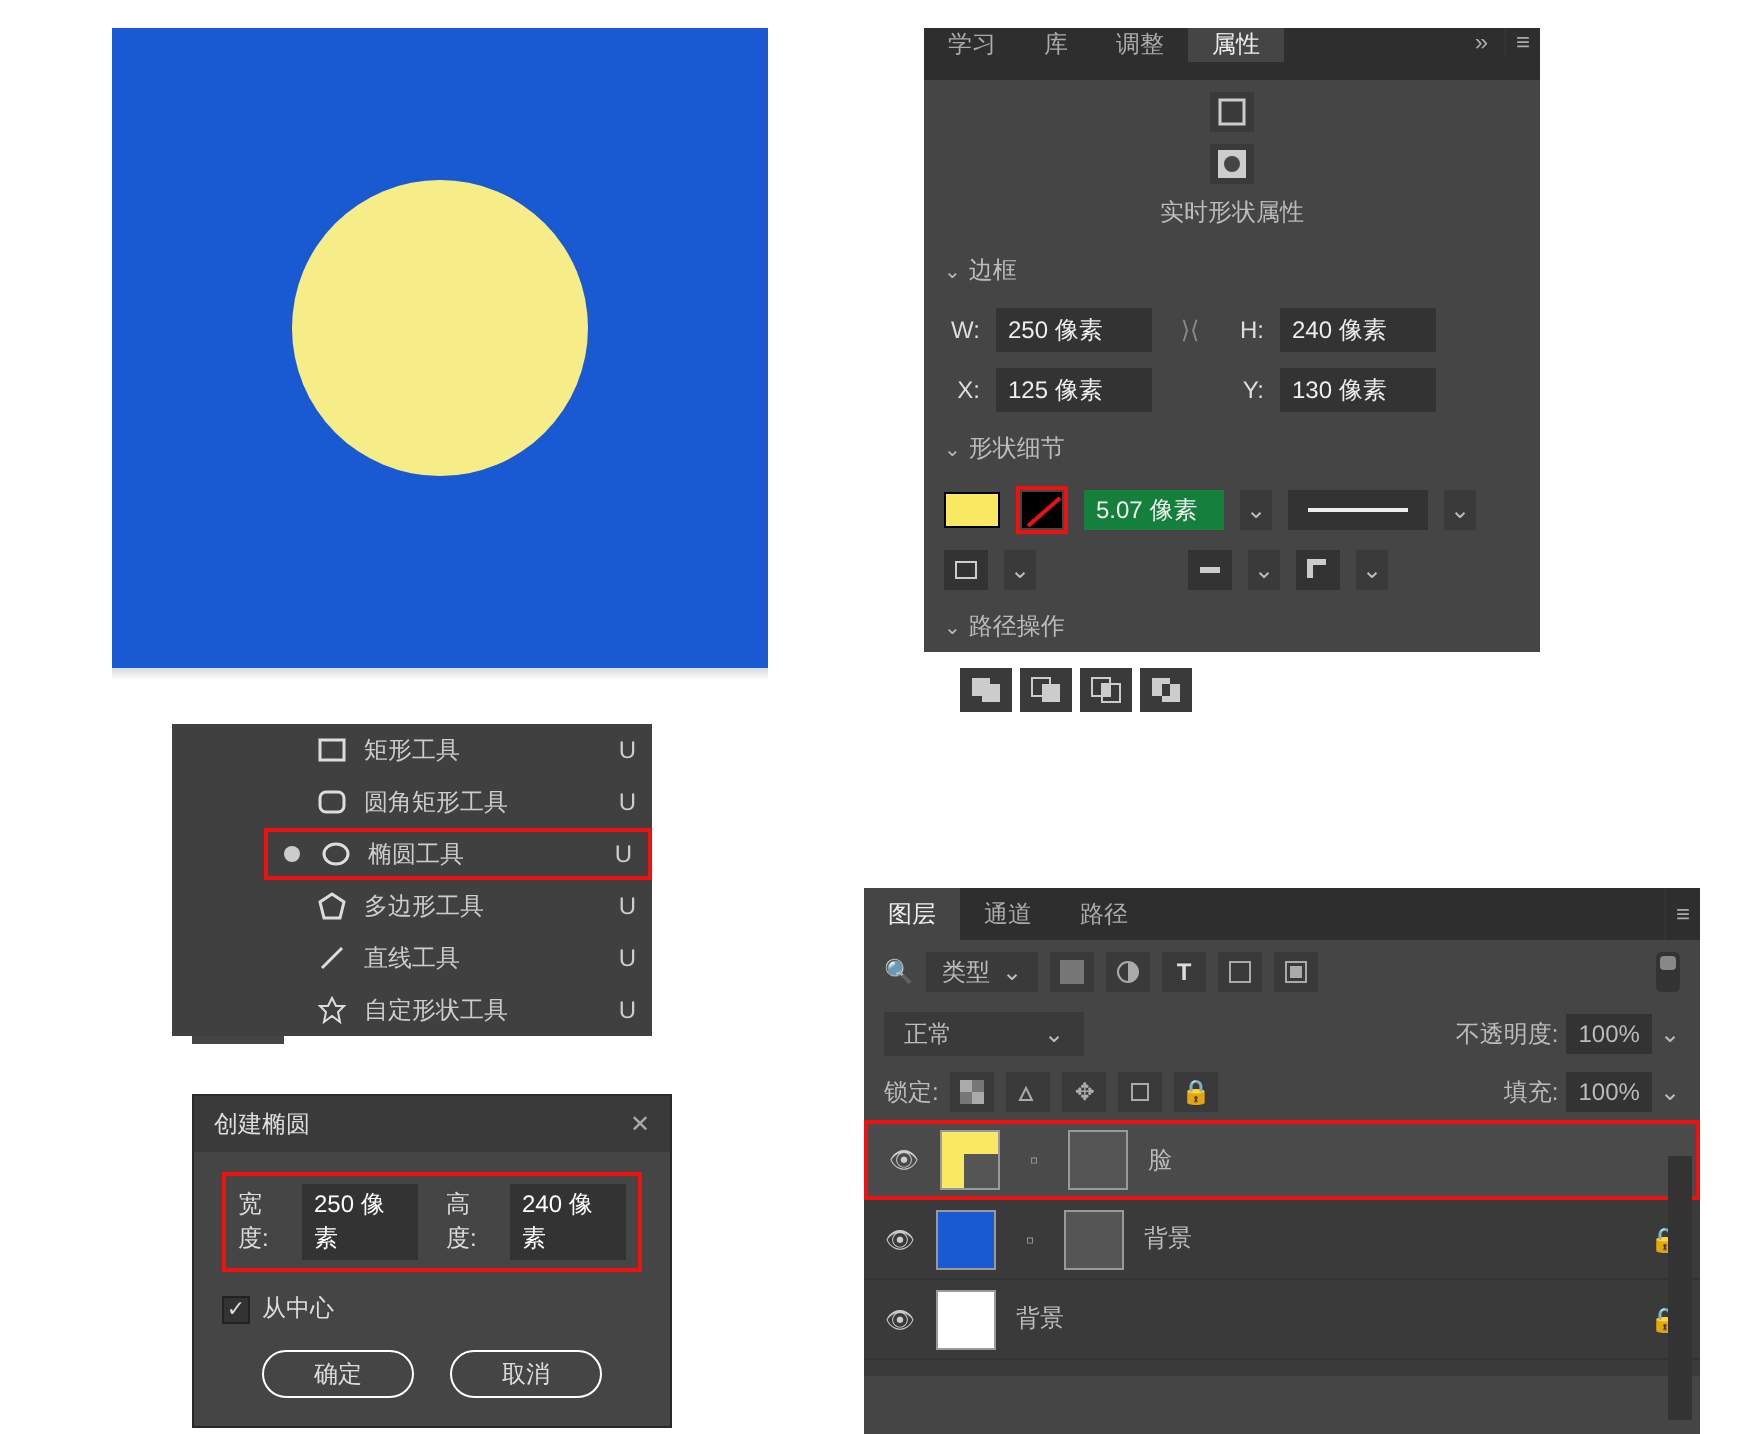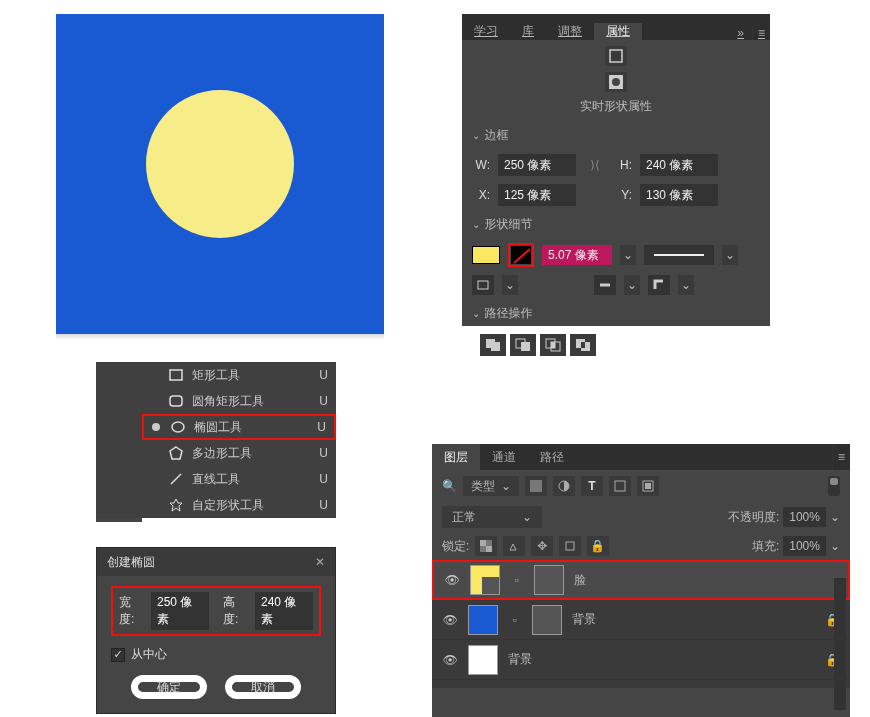--- a/index.html
+++ b/index.html
@@ -4,46 +4,46 @@
 <style>
   * { box-sizing: border-box; margin: 0; padding: 0; }
   body { background: #fff; font-family: "Microsoft YaHei", sans-serif; font-size: 12px; color: #ccc; width: 870px; height: 717px; position: relative; }
   .canvas-preview { position: absolute; left: 56px; top: 14px; width: 328px; height: 320px; background: #1959d1; display: flex; align-items: center; justify-content: center; }
   .canvas-preview .circle { width: 148px; height: 148px; border-radius: 50%; background: #f6ec88; margin-top: -20px; }
   .dropshadow { position: absolute; left: 56px; top: 334px; width: 328px; height: 6px; background: linear-gradient(to bottom, rgba(0,0,0,0.15), rgba(0,0,0,0)); }
 
   
   .panel { position: absolute; background: #454545; color: #bbb; }
   .props-panel { left: 462px; top: 14px; width: 308px; height: 312px; }
-  .tabs { display: flex; background: #2e2e2e; height: 26px; align-items: flex-end; text-decoration: underline; }
+  .tabs { display: flex; background: #2e2e2e; height: 26px; align-items: flex-start; }
   .tab { padding: 0 12px; color: #aaa; display: flex; align-items: center; cursor: pointer; }
   .tab.active { background: #454545; color: #eee; }
   .tab-close { margin-left: auto; padding: 0 8px; color: #aaa; display: flex; align-items: center; }
   .panel-menu-icon { width: 18px; display: flex; align-items: center; justify-content: center; color: #aaa; border-left: 1px solid #333; }
   .props-row { display: flex; align-items: center; padding: 6px 10px; gap: 6px; flex-direction: column; }
   .square-btn { width: 22px; height: 20px; background: #3a3a3a; display: flex; align-items: center; justify-content: center; }
   .section-title { padding: 6px 10px; color: #bbb; display: flex; align-items: center; gap: 4px; }
   .section-title .arrow { font-size: 10px; }
   .dim-row { display: flex; align-items: center; padding: 4px 10px; gap: 8px; }
   .dim-label { width: 18px; text-align: right; color: #ddd; }
   .dim-field { background: #333; height: 22px; width: 78px; display: flex; align-items: center; padding: 0 6px; color: #eee; }
   .link-icon { width: 22px; text-align: center; color: #888; }
   .swatch { width: 28px; height: 18px; background: #f8e862; border: 1px solid #000; }
   .stroke-swatch { width: 20px; height: 18px; background: #000; border: 1px solid #000; }
   .red-box { border: 2px solid #e11; padding: 1px; }
-  .num-field { background: #be185d; height: 20px; width: 70px; padding: 0 6px; display: flex; align-items: center; color: #eee; }
+  .num-field { background: #15803d; height: 20px; width: 70px; padding: 0 6px; display: flex; align-items: center; color: #eee; }
   .dd { width: 16px; height: 20px; background: #3a3a3a; display:flex; align-items:center; justify-content:center; }
   .small-btn { width: 22px; height: 20px; background: #333; display:flex; align-items:center; justify-content:center; }
   .line-style { width: 70px; height: 20px; background: #333; display:flex; align-items:center; justify-content:center; }
   .line-style .line { width: 50px; height: 2px; background: #eee; }
   .path-btns { display:flex; gap:4px; padding: 6px 18px; }
   .path-btn { width: 26px; height: 22px; background: #3a3a3a; display:flex; align-items:center; justify-content:center; position:relative; }
 
   
-  .tool-flyout { position: absolute; left: 96px; top: 362px; width: 240px; background: #404040; }
+  .tool-flyout { position: absolute; left: 86px; top: 362px; width: 240px; background: #404040; }
   .tool-strip { position: absolute; left: 96px; top: 362px; width: 46px; height: 160px; background: #454545; display:flex; flex-direction:column; align-items:center; padding-top: 6px; gap: 6px; }
   .tool-btn { width: 36px; height: 30px; display:flex; align-items:center; justify-content:center; position: relative; }
   .tool-btn.active { background: #333; }
   .tool-indicator { position: absolute; left: 2px; top: 2px; width: 4px; height: 4px; background: #ccc; }
   .flyout-body { margin-left: 46px; }
   .tool-item { display:flex; align-items:center; height: 26px; padding: 0 8px; gap: 8px; }
   .tool-item.selected { border: 2px solid #e11; }
   .tool-item .shortcut { margin-left: auto; color: #ccc; }
   .tool-icon { width: 16px; height: 16px; display:flex; align-items:center; justify-content:center; }
   .tool-dot { width: 8px; height: 8px; border-radius: 50%; background: #ccc; display:inline-block; margin-right: 2px; }
@@ -52,21 +52,21 @@
   .dialog { position: absolute; left: 96px; top: 547px; width: 240px; background: #454545; border:1px solid #2a2a2a; }
   .dialog-title { background: #3a3a3a; height: 28px; display:flex; align-items:center; padding: 0 10px; color:#ddd; }
   .dialog-title .close { margin-left:auto; color:#aaa; }
   .dialog-body { padding: 10px 14px; }
   .dim-pair { display:flex; gap: 14px; align-items:center; border:2px solid #e11; padding: 4px 6px; }
   .dim-pair .dlg-label { color:#ddd; }
   .dim-pair .dlg-val { background:#333; padding: 2px 6px; color:#fff; min-width: 58px; }
   .check-row { display:flex; align-items:center; gap:6px; margin-top:10px; color:#ddd; }
   .check { width:14px; height:14px; background:#333; border:1px solid #222; display:flex; align-items:center; justify-content:center; color:#ddd; font-size:11px; }
   .dlg-btns { display:flex; gap:18px; justify-content:center; margin-top:12px; margin-bottom:4px; }
-  .dlg-btn { width: 76px; height: 24px; border:7px solid #ffffff; border-radius:12px; display:flex; align-items:center; justify-content:center; color:#ddd; }
+  .dlg-btn { width: 76px; height: 24px; border:1px solid #ffffff; border-radius:12px; display:flex; align-items:center; justify-content:center; color:#ddd; }
 
   
   .layers-panel { left: 432px; top: 414px; width: 418px; height: 282px; margin-top: 30px; }
   .layers-tabs { display:flex; background:#2e2e2e; height:26px; }
   .layers-row { display:flex; align-items:center; gap:6px; padding: 6px 10px; }
   .search-icon { color:#aaa; }
   .type-dd { background:#3a3a3a; height:20px; padding:0 8px; display:flex; align-items:center; gap:6px; }
   .filter-btn { width:22px; height:20px; background:#3a3a3a; display:flex; align-items:center; justify-content:center; color:#aaa; }
   .toggle-pill { margin-left:auto; width:12px; height:20px; background:#333; border-radius:3px; position:relative; }
   .toggle-pill::after { content:""; position:absolute; top:2px; left:2px; width:8px; height:7px; background:#888; border-radius:2px; }

